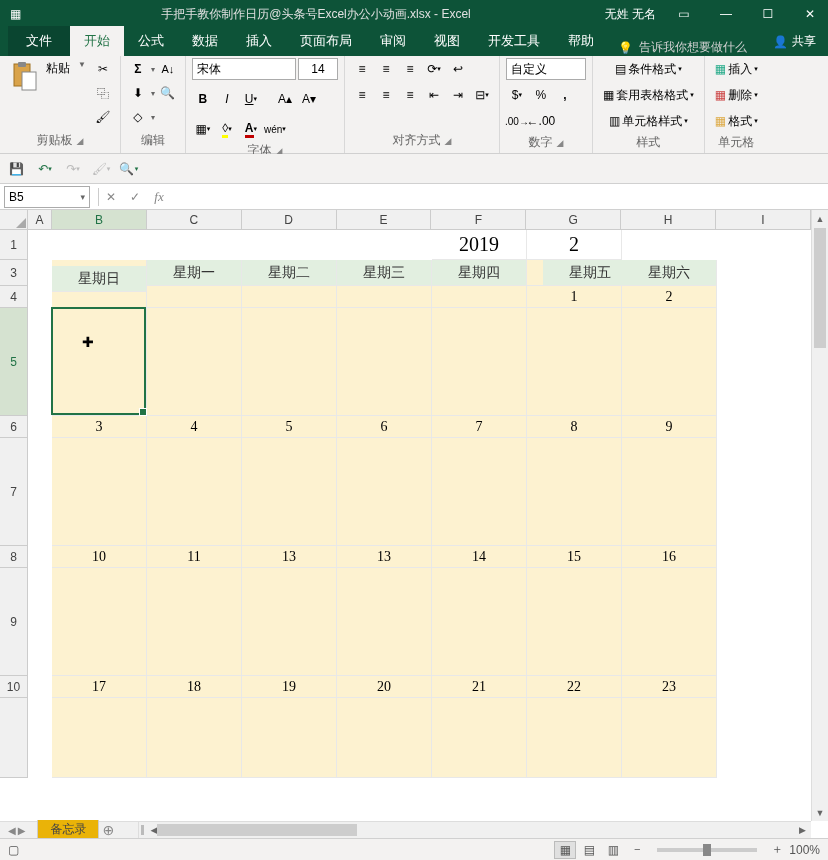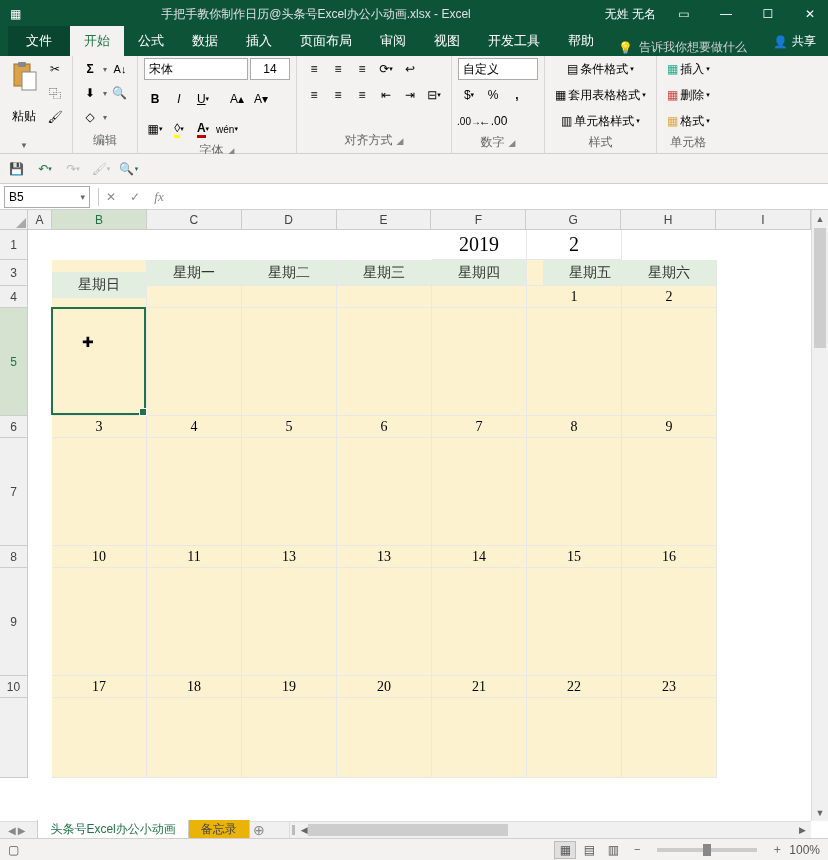--- a/index.html
+++ b/index.html
@@ -13,21 +13,21 @@
 .ribbon-tabs .tab.active{background:#f3f2f1;color:#217346;font-weight:400}
 .ribbon-tabs .tab.file{background:#0a4530;padding:6px 18px}
 .ribbon-tabs .spacer{flex:1}
 .ribbon-tabs .tell{display:flex;align-items:center;gap:6px;color:#d0d0d0;padding:0 10px}
 .ribbon-tabs .share{padding:6px 12px;color:#fff;display:flex;align-items:center;gap:4px}
 .ribbon{height:98px;background:#f3f2f1;border-bottom:1px solid #d0d0d0;display:flex}
 .group{border-right:1px solid #d8d8d8;padding:2px 6px;display:flex;flex-direction:column;justify-content:space-between}
 .group-body{display:flex;align-items:flex-start;gap:2px;flex:1}
 .group-label{text-align:center;font-size:11px;color:#666;padding:2px 0;display:flex;justify-content:center;align-items:center;gap:4px}
 .group-label .launcher{font-size:9px;color:#888;cursor:pointer}
-.big-btn{display:flex;flex-direction:column;align-items:center;padding:2px 4px;cursor:pointer;gap:16px}
+.big-btn{display:flex;flex-direction:row;padding:2px 4px;cursor:pointer;gap:8px}
 .small-btn{width:22px;height:22px;display:flex;align-items:center;justify-content:center;cursor:pointer;border-radius:2px}
 .col{display:flex;flex-direction:column;gap:2px}
 .row{display:flex;align-items:center;gap:2px}
 select,.combo{height:22px;border:1px solid #ababab;background:#fff;padding:0 4px;font-size:12px}
 .qat{height:30px;background:#f3f2f1;border-bottom:1px solid #d0d0d0;display:flex;align-items:center;padding:0 6px;gap:6px}
 .qat .small-btn{color:#217346}
 .formula-bar{height:26px;background:#fff;border-bottom:1px solid #d0d0d0;display:flex;align-items:center}
 .name-box{width:86px;height:22px;border:1px solid #ababab;margin:0 8px 0 4px;padding:0 4px;display:flex;align-items:center;background:#fff;position:relative}
 .name-box::after{content:"▾";position:absolute;right:4px;color:#666;font-size:9px}
 .fb-btn{width:24px;height:22px;display:flex;align-items:center;justify-content:center;color:#888;cursor:pointer}
@@ -450,21 +450,21 @@
         <div class="cell cal-bg" style="left: 594px; top: 56px; width: 95px; height: 22px;"></div>
         <div class="cell cal-bg" style="left: 594px; top: 78px; width: 95px; height: 108px;"></div>
         <div class="cell cal-bg" style="left: 594px; top: 186px; width: 95px; height: 22px;"></div>
         <div class="cell cal-bg" style="left: 594px; top: 208px; width: 95px; height: 108px;"></div>
         <div class="cell cal-bg" style="left: 594px; top: 316px; width: 95px; height: 22px;"></div>
         <div class="cell cal-bg" style="left: 594px; top: 338px; width: 95px; height: 108px;"></div>
         <div class="cell cal-bg" style="left: 594px; top: 446px; width: 95px; height: 22px;"></div>
         <div class="cell cal-bg" style="left: 594px; top: 468px; width: 95px; height: 80px;"></div>
         <div class="cell cal-year" style="left: 404px; top: 0px; width: 95px; height: 30px; background: rgb(255, 255, 255);">2019</div>
         <div class="cell cal-year" style="left: 499px; top: 0px; width: 95px; height: 30px; background: rgb(255, 255, 255);">2</div>
-        <div class="cell cal-head" style="left: 24px; top: 42px; width: 95px; height: 26px;">星期日</div>
+        <div class="cell cal-head" style="left: 24px; top: 36px; width: 95px; height: 26px;">星期日</div>
         <div class="cell cal-head" style="left: 119px; top: 30px; width: 95px; height: 26px;">星期一</div>
         <div class="cell cal-head" style="left: 214px; top: 30px; width: 95px; height: 26px;">星期二</div>
         <div class="cell cal-head" style="left: 309px; top: 30px; width: 95px; height: 26px;">星期三</div>
         <div class="cell cal-head" style="left: 404px; top: 30px; width: 95px; height: 26px;">星期四</div>
         <div class="cell cal-head" style="left: 515px; top: 30px; width: 95px; height: 26px;">星期五</div>
         <div class="cell cal-head" style="left: 594px; top: 30px; width: 95px; height: 26px;">星期六</div>
         <div class="cell cal-bg cal-num" style="left: 499px; top: 56px; width: 95px; height: 22px;">1</div>
         <div class="cell cal-bg cal-num" style="left: 594px; top: 56px; width: 95px; height: 22px;">2</div>
         <div class="cell cal-bg cal-num" style="left: 24px; top: 186px; width: 95px; height: 22px;">3</div>
         <div class="cell cal-bg cal-num" style="left: 119px; top: 186px; width: 95px; height: 22px;">4</div>
@@ -495,21 +495,20 @@
     <div class="arr" style="top:0">▲</div>
     <div class="thumb"></div>
     <div class="arr" style="bottom:0">▼</div>
   </div>
   <div class="hscroll-area">
     <div class="tab-area">
       <div class="tab-nav">
           <span>◀</span>
           <span>▶</span>
         </div>
-      <div class="sheet-tab active">头条号Excel办公小动画</div>
       <div class="sheet-tab inactive">备忘录</div>
       <div class="tab-add">⊕</div>
     </div>
     <div class="hscroll">
       <div class="split"></div>
       <div class="arr" style="left:6px">◀</div>
       <div class="thumb"></div>
       <div class="arr" style="right:0">▶</div>
     </div>
   </div>

